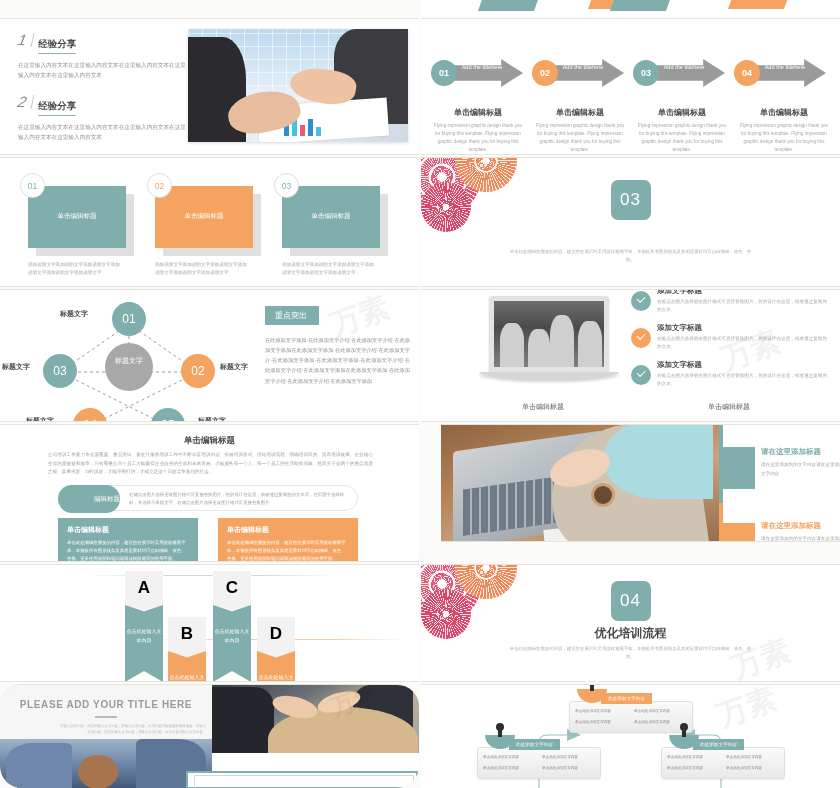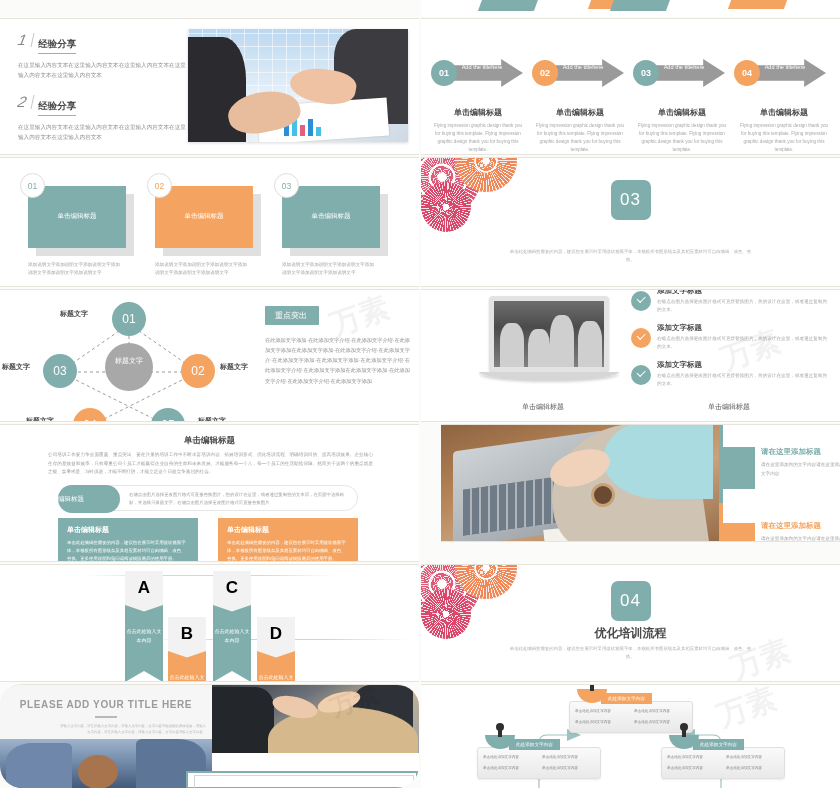--- a/index.html
+++ b/index.html
@@ -149,21 +149,21 @@
   .chk p{ font-size:4.6px; line-height:1.75; color:#a6a6a6; }
   .s6 .botlab{ position:absolute; top:112px; font-size:7px; color:#5a5a5a; text-align:center; width:120px; }
 
   
   .s7 { top: 424px; height: 138px; }
   .s7 .title{ position:absolute; left:0; top:10px; width:100%; text-align:center; font-size:8.5px; font-weight:bold; color:#4a4a4a;}
   .s7 .lead{ position:absolute; left:48px; top:26px; width:325px; font-size:4.6px; line-height:1.9; color:#9b9b9b; text-align:justify;}
   .s7 .pill{ position:absolute; left:58px; top:60px; width:300px; height:26px; background:#fff;
              border:1px solid #e6e6e6; border-radius:13px; }
   .s7 .pilltab{ position:absolute; left:-1px; top:-1px; width:62px; height:28px; background:#7FAEAC;
-                border-radius:14px; color:#fff; font-size:6.5px; line-height:28px; text-align:left; }
+                border-radius:14px; color:#fff; font-size:6.5px; line-height:28px; text-align:right; }
   .s7 .pilltxt{ position:absolute; left:70px; top:5px; width:220px; font-size:4.4px; line-height:1.8; color:#9b9b9b;}
   .s7 .bx{ position:absolute; top:93px; width:140px; height:45px; padding:7px 9px; }
   .s7 .bx h5{ font-size:7px; color:#fff; font-weight:bold; margin-bottom:4px; }
   .s7 .bx p{ font-size:4.4px; line-height:1.8; color:#fff; }
 
   
   .s8 { top: 424px; height: 118px; margin-left: 20px; }
   .s8 .ph{ position:absolute; left:0; top:0; width:280px; height:138px; overflow:hidden;
     background: linear-gradient(160deg,#8d6441 0%,#b48255 30%,#caa27e 55%,#8a5f3c 100%); }
   .s8 .lp{ position:absolute; left:12px; top:16px; width:150px; height:96px;

